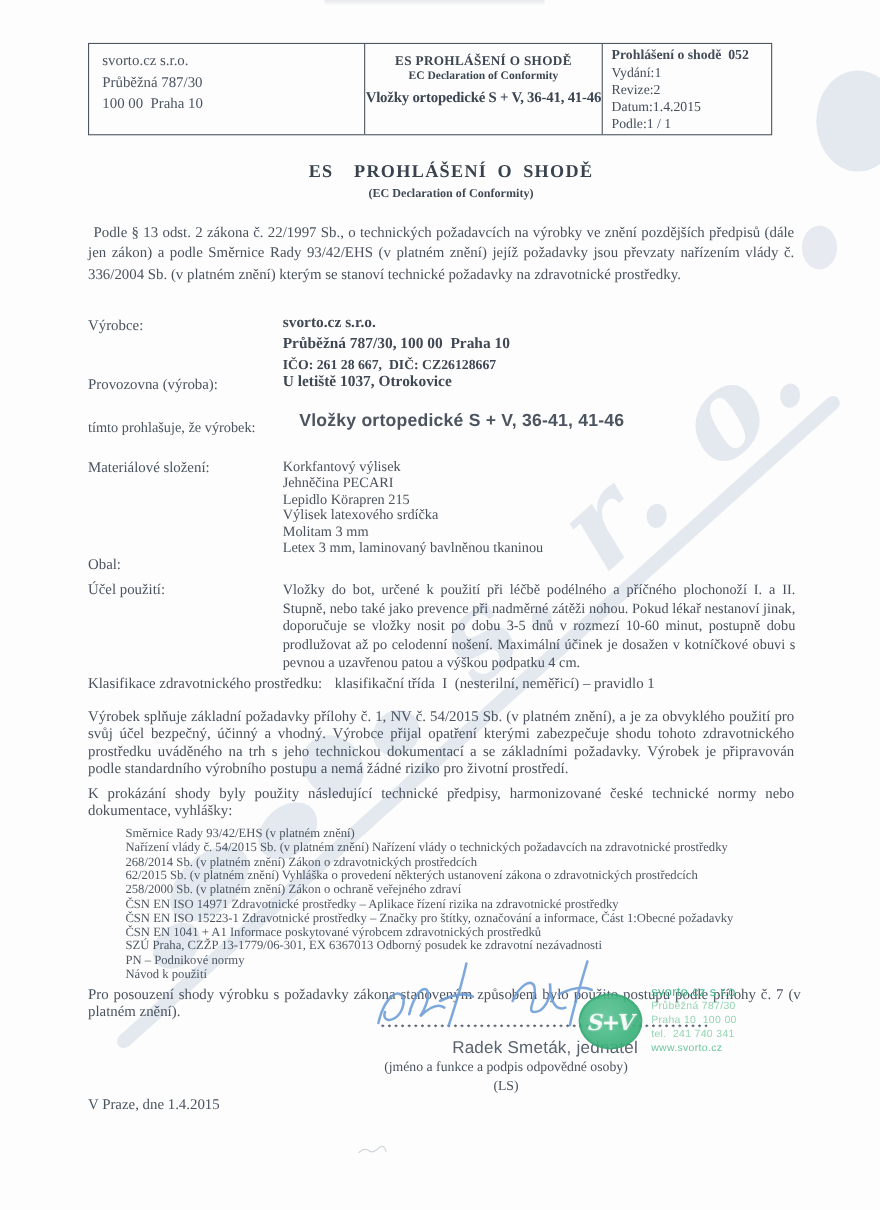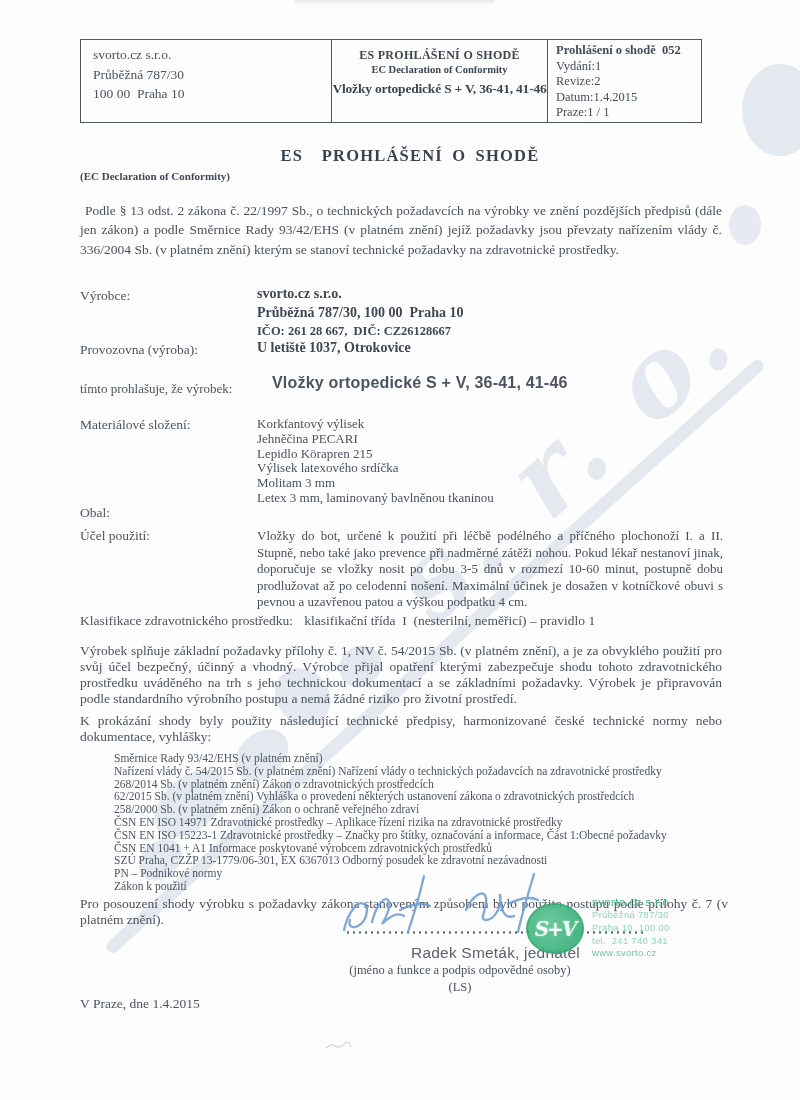--- a/index.html
+++ b/index.html
@@ -20,21 +20,21 @@
        text-align:center;padding-top:8px;color:#3c4652;}
   .hc2-t1{font-weight:bold;font-size:12px;letter-spacing:.3px;}
   .hc2-t2{font-weight:bold;font-size:10.5px;margin-top:1px;}
   .hc2-prod{font-weight:bold;font-size:13.5px;margin-top:6px;letter-spacing:-.2px;white-space:nowrap;}
   .hc3{flex:1;padding:3px 8px 0 8px;font-size:12.5px;color:#434d59;}
   .hc3-title{font-weight:bold;line-height:1.25;}
   .hc3-row{display:flex;justify-content:flex-start;line-height:1.24;}
 
   .doc-title{position:absolute;top:146px;left:80px;width:660px;text-align:center;
              font-size:16.5px;font-weight:bold;letter-spacing:1.2px;word-spacing:4px;color:#39434f;}
-  .doc-sub{position:absolute;top:170px;left:80px;width:660px;
+  .doc-sub{position:absolute;top:170px;left:80px;width:660px;text-align:center;
            font-size:11px;font-weight:bold;color:#3f4955;}
 
   .para{position:absolute;left:80px;width:642px;font-size:13.5px;line-height:1.43;
         text-align:justify;color:#49525e;}
 
   .lbl{position:absolute;left:80px;font-size:13.5px;color:#4a5460;}
   .val{position:absolute;left:257px;font-size:13px;color:#47505c;}
   .bold{font-weight:bold;color:#3e4753;}
 
   .prod-big{position:absolute;left:272px;top:374px;font-family:"Liberation Sans",sans-serif;
@@ -117,21 +117,21 @@
         </div>
         <div class="hc3-row">
           <span>Revize:</span>
           <span>2</span>
         </div>
         <div class="hc3-row">
           <span>Datum:</span>
           <span>1.4.2015</span>
         </div>
         <div class="hc3-row">
-          <span>Praze:</span>
+          <span>Podle:</span>
           <span>1 / 1</span>
         </div>
       </div>
     </div>
 
     <div class="doc-title pre">ES  PROHLÁŠENÍ O SHODĚ</div>
     <div class="doc-sub">(EC Declaration of Conformity)</div>
 
     <div class="para" style="top:201px;text-indent:5px;">Podle § 13 odst. 2 zákona č. 22/1997 Sb., o technických požadavcích na výrobky ve znění pozdějších předpisů (dále jen zákon) a podle Směrnice Rady 93/42/EHS (v platném znění) jejíž požadavky jsou převzaty nařízením vlády č. 336/2004 Sb. (v platném znění) kterým se stanoví technické požadavky na zdravotnické prostředky.</div>
 
@@ -172,21 +172,21 @@
       <div class="nowrap">Směrnice Rady 93/42/EHS (v platném znění)</div>
       <div class="nowrap">Nařízení vlády č. 54/2015 Sb. (v platném znění) Nařízení vlády o technických požadavcích na zdravotnické prostředky</div>
       <div class="nowrap">268/2014 Sb. (v platném znění) Zákon o zdravotnických prostředcích</div>
       <div class="nowrap">62/2015 Sb. (v platném znění)  Vyhláška o provedení některých ustanovení zákona o zdravotnických prostředcích</div>
       <div class="nowrap">258/2000 Sb. (v platném znění)  Zákon o ochraně veřejného zdraví</div>
       <div class="nowrap">ČSN EN ISO 14971  Zdravotnické prostředky – Aplikace řízení rizika na zdravotnické prostředky</div>
       <div class="nowrap">ČSN EN ISO 15223-1  Zdravotnické prostředky – Značky pro štítky, označování a informace, Část 1:Obecné požadavky</div>
       <div class="nowrap">ČSN EN 1041 + A1 Informace poskytované výrobcem zdravotnických prostředků</div>
       <div class="nowrap">SZÚ Praha, CZŽP 13-1779/06-301, EX 6367013 Odborný posudek ke zdravotní nezávadnosti</div>
       <div class="nowrap">PN – Podnikové normy</div>
-      <div class="nowrap">Zákon k použití</div>
+      <div class="nowrap">Návod k použití</div>
     </div>
 
     <div class="para" style="top:896px;width:648px;line-height:15.6px;">Pro posouzení shody výrobku s požadavky zákona stanoveným způsobem bylo použito postupu podle přílohy č. 7  (v platném znění).</div>
 
     <svg class="sig-svg" width="230" height="70" viewBox="0 0 230 70">
       <g fill="none" stroke="#6d9dd6" stroke-width="2.3" stroke-linecap="round" opacity="0.88">
         <path d="M6,60 C10,42 20,30 26,34 C32,38 28,52 20,56 C14,59 10,56 12,50"></path>
         <path d="M34,52 C38,36 46,26 50,30 C54,34 48,48 44,54 C52,46 60,42 66,46"></path>
         <path d="M86,6 C82,24 76,44 70,62"></path>
         <path d="M62,40 C74,34 84,32 92,36"></path>

